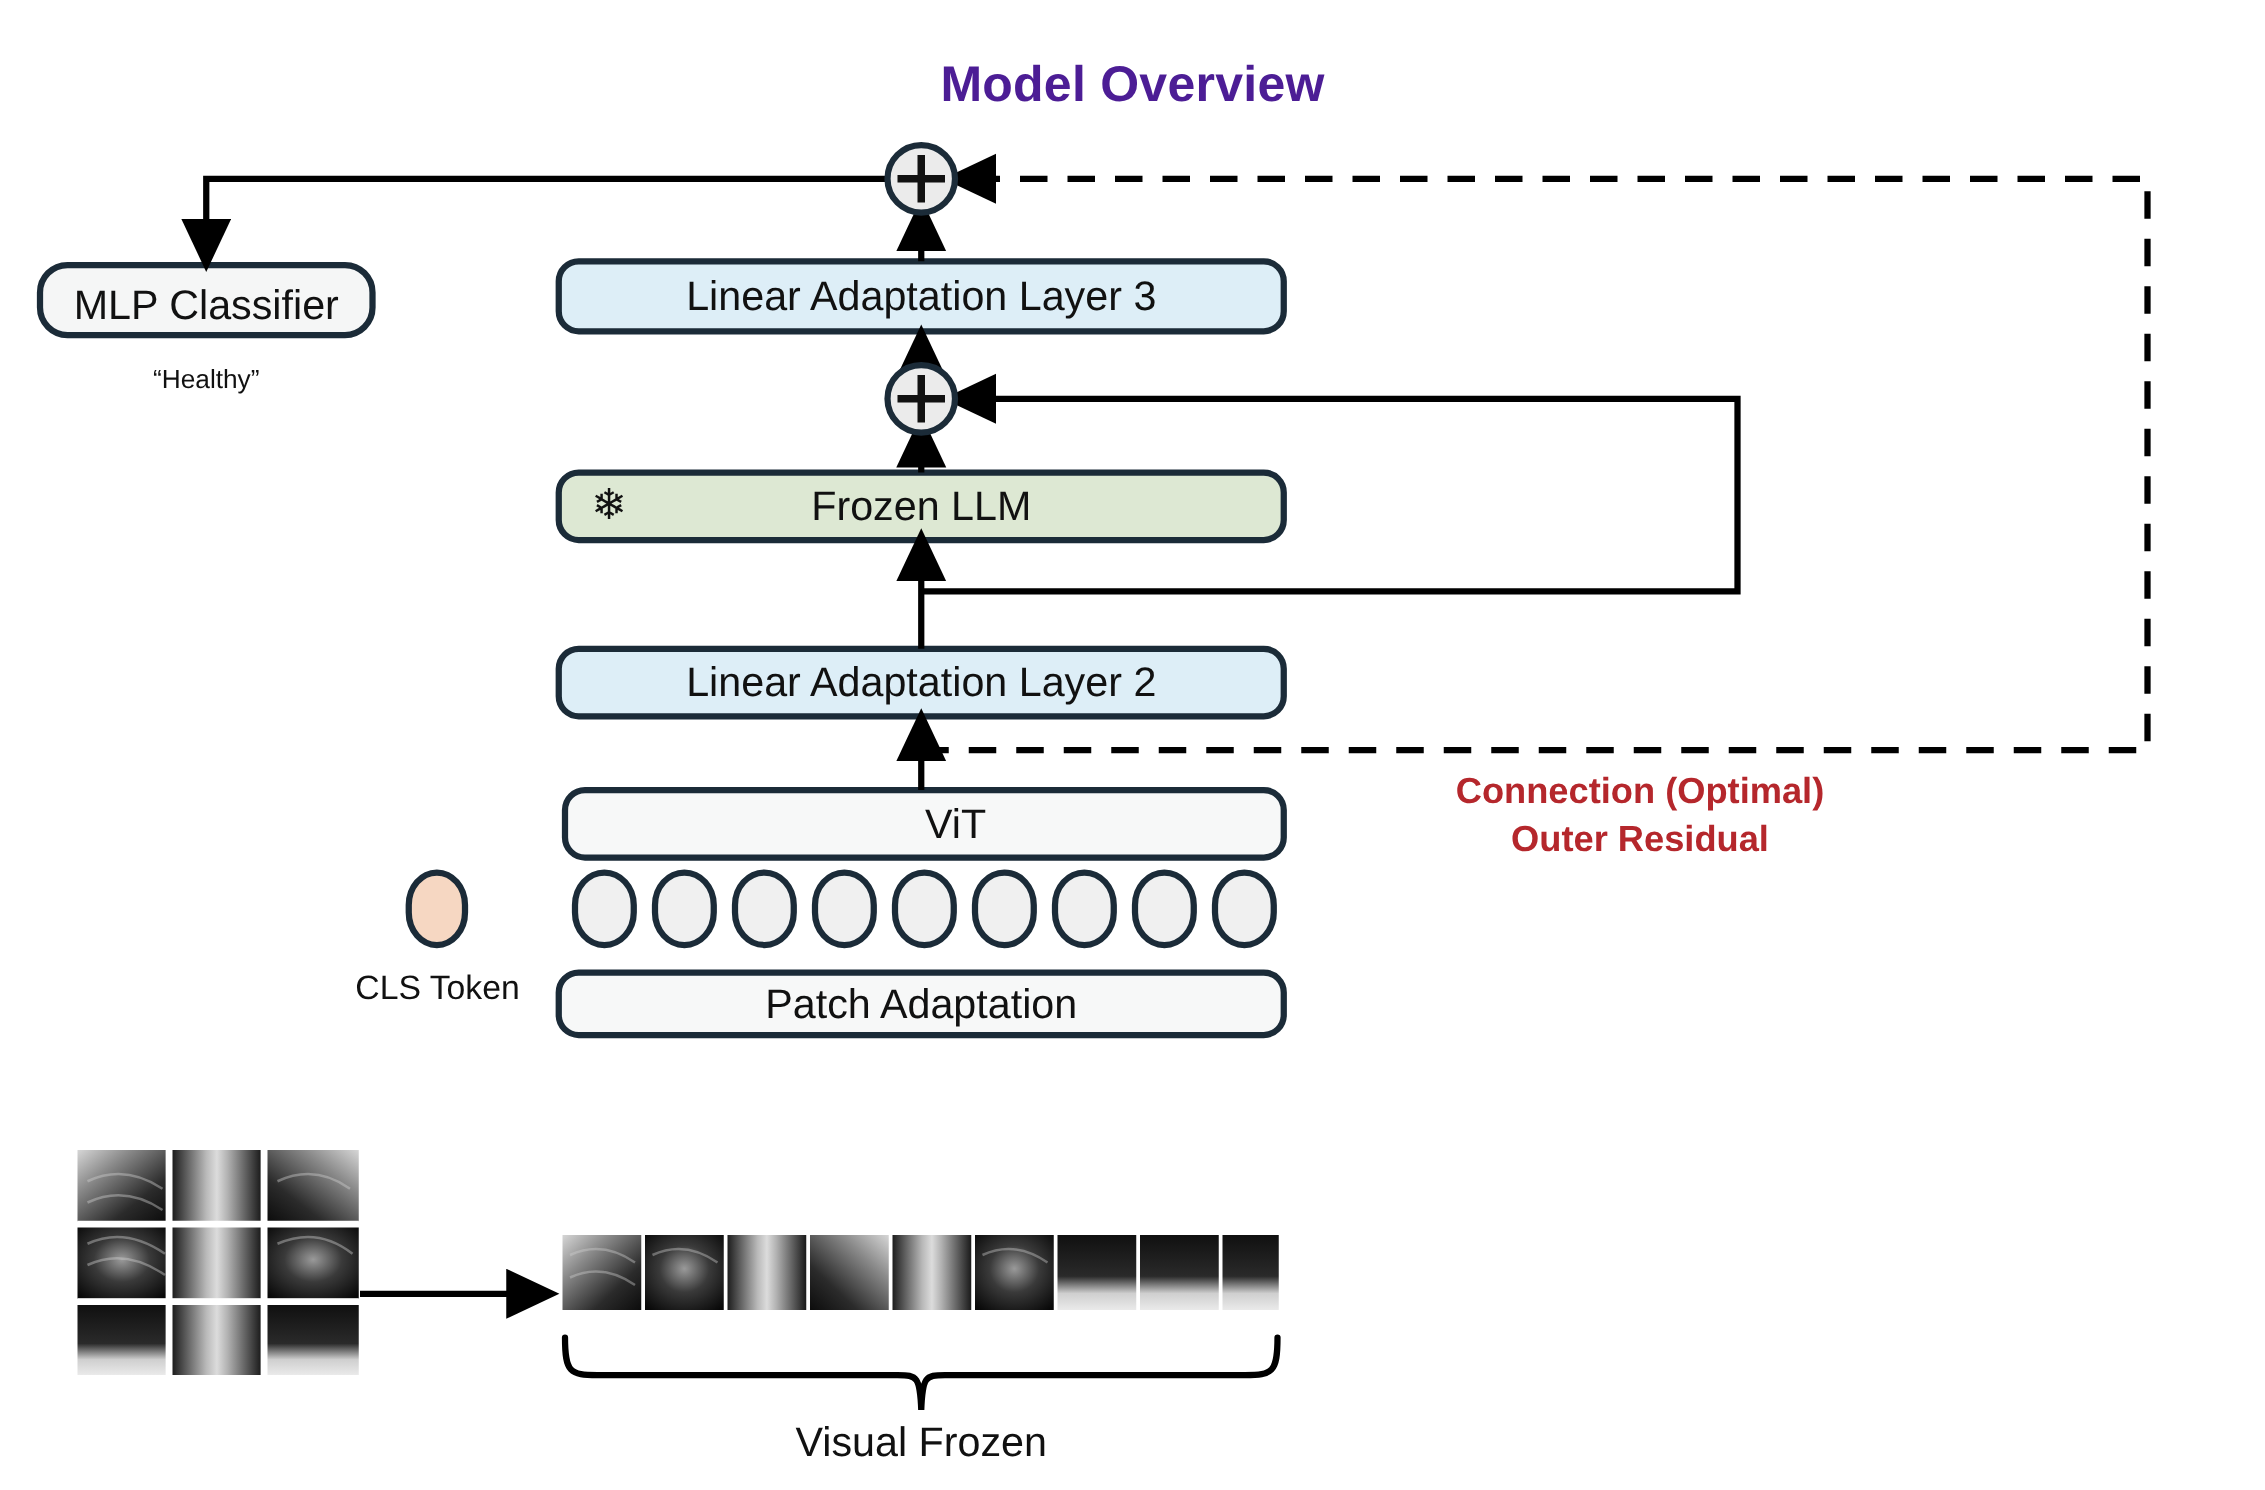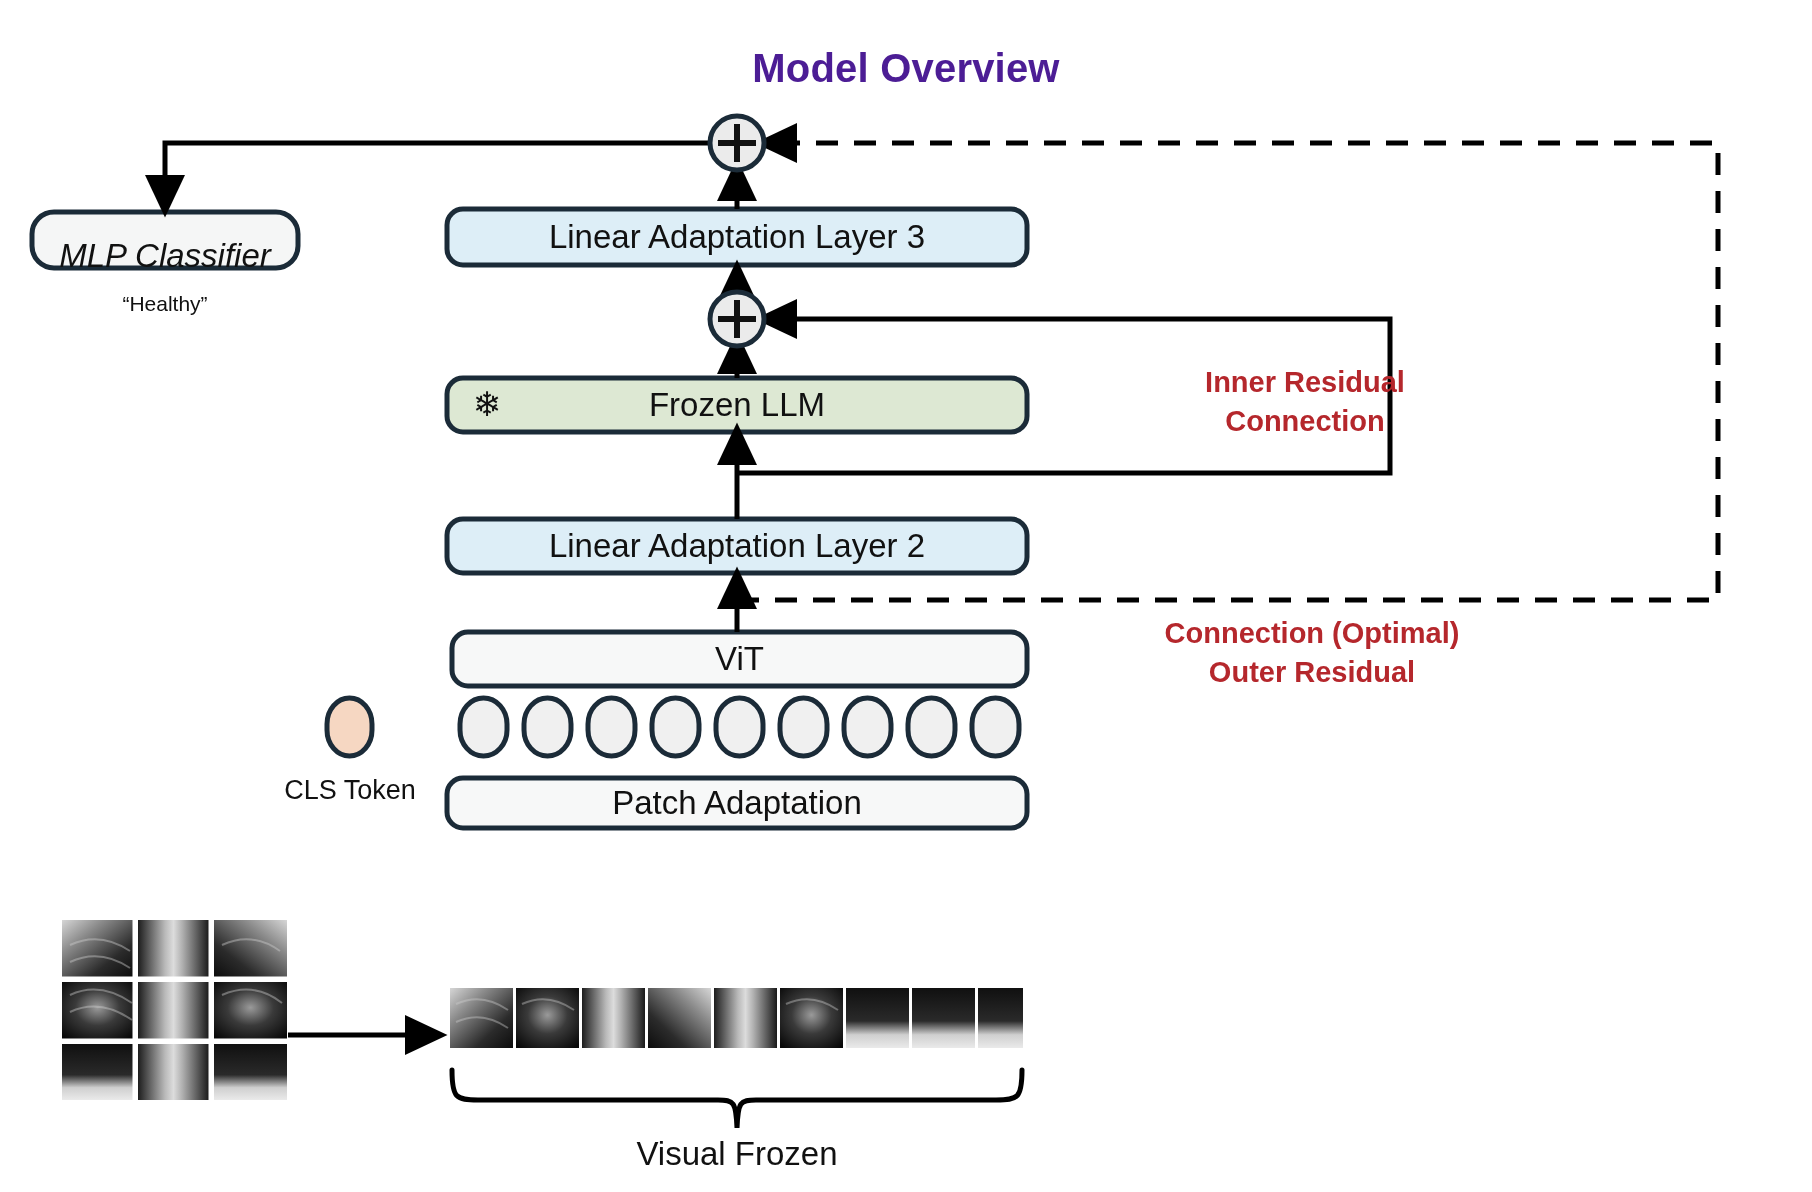--- a/index.html
+++ b/index.html
@@ -204,43 +204,39 @@
       <rect x="978" y="988" width="45" height="60" fill="url(#diaphA)"></rect>
       <g stroke="#cfcfcf" stroke-width="2" fill="none" opacity="0.40">
         <path d="M456 1004 q26 -12 52 6"></path>
         <path d="M456 1022 q26 -12 52 6"></path>
         <path d="M522 1004 q26 -12 52 6"></path>
         <path d="M786 1004 q26 -12 52 6"></path>
       </g>
     </g>
   </svg>
 
-  <div class="node-label" style="left:32px;top:228px;width:266px;height:56px;font-style:italic;">MLP Classifier</div>
+  <div class="node-label" style="left:32px;top:216px;width:266px;height:56px;">MLP Classifier</div>
 
   <div class="quote-label" style="left:32px;top:292px;width:266px;">“Healthy”</div>
 
   <div class="node-label" style="left:447px;top:209px;width:580px;height:56px;">Linear Adaptation Layer 3</div>
 
   <div class="snowflake" style="left:473px;top:387px;">❄</div>
 
   <div class="node-label" style="left:447px;top:378px;width:580px;height:54px;">Frozen LLM</div>
 
   <div class="node-label" style="left:447px;top:519px;width:580px;height:54px;">Linear Adaptation Layer 2</div>
 
-  <div class="node-label" style="left:452px;top:632px;width:575px;height:54px;">ViT</div>
+  <div class="node-label" style="left:477px;top:632px;width:575px;height:54px;">ViT</div>
 
   <div class="node-label small" style="left:250px;top:768px;width:200px;height:44px;">CLS Token</div>
 
   <div class="node-label" style="left:447px;top:778px;width:580px;height:50px;">Patch Adaptation</div>
 
   <div class="node-label" style="left:577px;top:1132px;width:320px;height:44px;">Visual Frozen</div>
 
-  <div class="red-label" style="left:1110px;top:363px;width:390px;">
-    <div>Inner Residual</div>
-    <div>Connection</div>
-  </div>
 
   <div class="red-label" style="left:1072px;top:614px;width:480px;">
     <div>Connection (Optimal)</div>
     <div>Outer Residual</div>
   </div>
 
 </div>
 
 </body></html>

